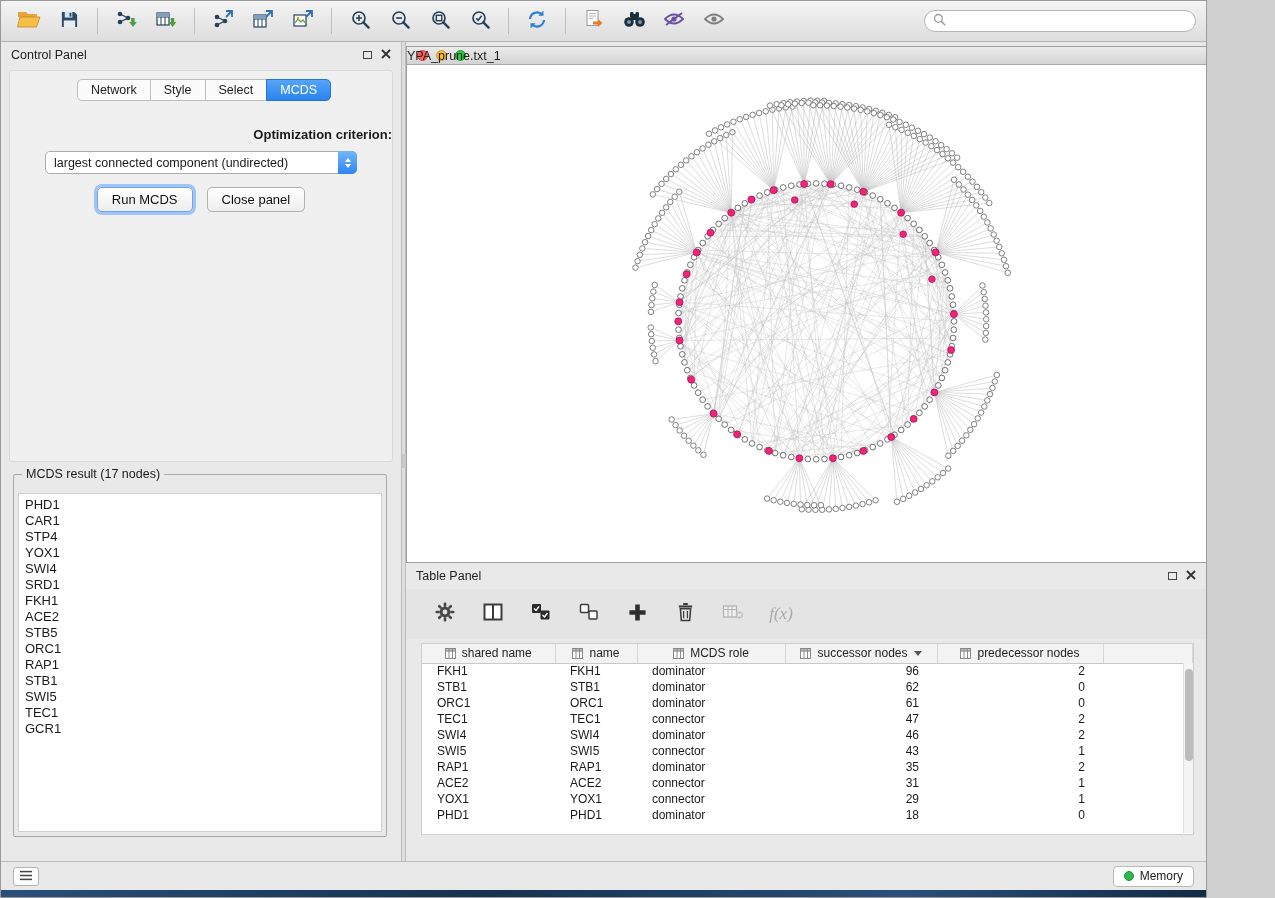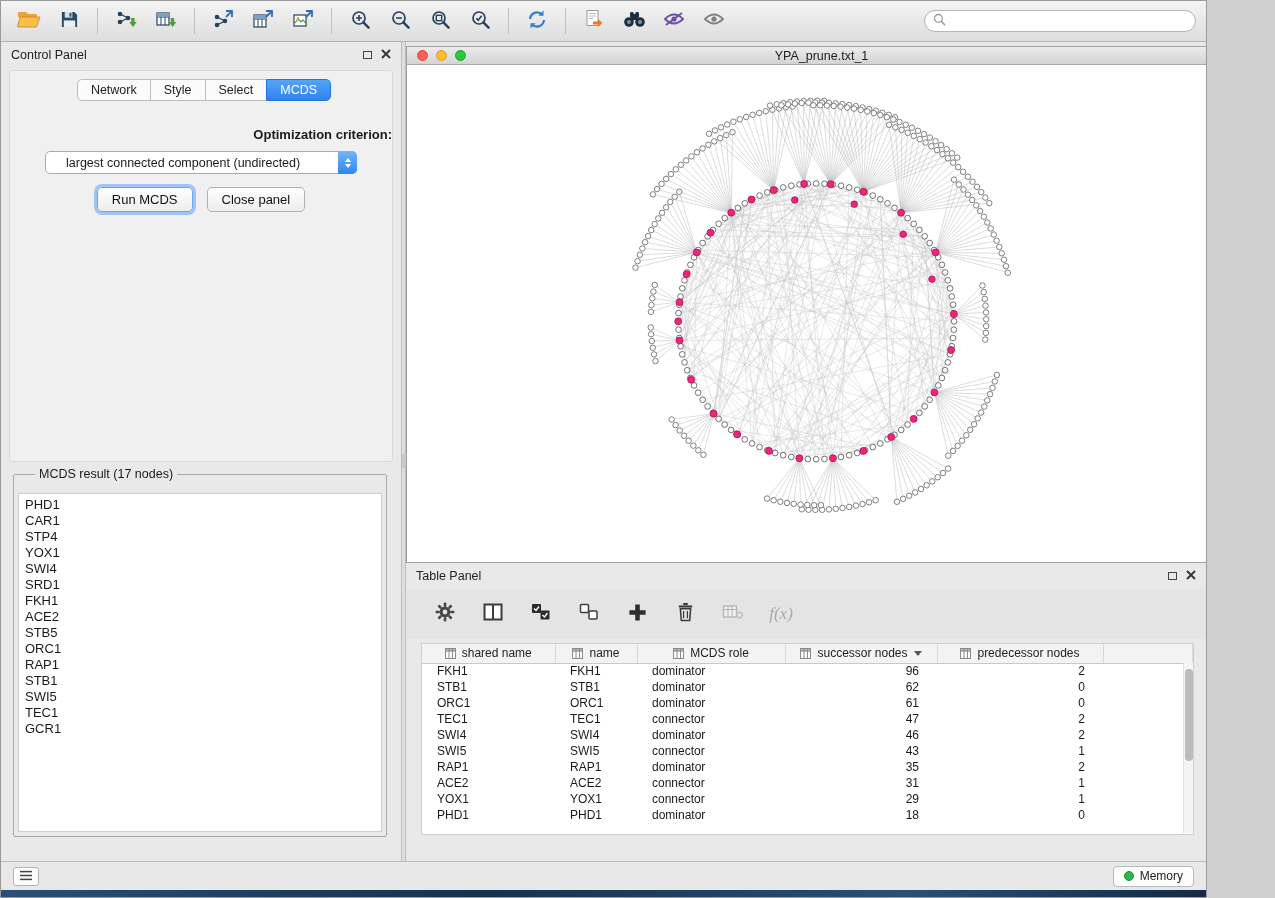--- a/index.html
+++ b/index.html
@@ -43,38 +43,38 @@
   .cp-tab:first-child, .tp-tab:first-child { border-radius:5px 0 0 5px; margin-left:6px; }
   .cp-tab:last-child, .tp-tab:last-child { border-radius:0 5px 5px 0; }
   .cp-tab.active, .tp-tab.active {
     background:linear-gradient(#57a4f8,#2b84ef); color:#fff; border-color:#2574d8;
   }
   .opt-label { text-align:right; margin-top:26px; font-size:13px;font-weight:bold; }
   .combo {
     margin:9px auto 0; width:312px; height:23px; background:#fff;
     border:1px solid #ababab; border-radius:5px; display:flex; align-items:center; position:relative;
   }
-  .combo .combo-text { font-size:12.5px; padding-left:20px; flex:1; white-space:nowrap; overflow:hidden; }
+  .combo .combo-text { font-size:12.5px; padding-left:8px; flex:1; white-space:nowrap; overflow:hidden; }
   .combo .combo-btn {
     width:19px; height:23px; margin-right:-1px; border-radius:0 5px 5px 0;
     background:linear-gradient(#73b6fa,#2e86f2); display:flex; flex-direction:column; align-items:center; justify-content:center; gap:2px;
   }
   .chev-up { width:0;height:0;border-left:3.5px solid transparent;border-right:3.5px solid transparent;border-bottom:4px solid #fff; }
   .chev-dn { width:0;height:0;border-left:3.5px solid transparent;border-right:3.5px solid transparent;border-top:4px solid #fff; }
   .btn-row { display:flex; justify-content:center; gap:14px; margin-top:13px; }
   .mac-btn {
     font-size:13px; font-family:"Liberation Sans",sans-serif; padding:4px 14px;
     background:linear-gradient(#ffffff,#ededed); border:1px solid #b1b1b1; border-radius:5px; color:#111;
   }
   .mac-btn.focused { box-shadow:0 0 0 3px rgba(95,160,255,.55); border-color:#6ea4e8; }
   .result-box {
     position:absolute; left:12px; right:14px; top:425px; bottom:24px;
     border:1px solid #a9a9a9; border-radius:2px; padding:8px 4px 4px 4px;
   }
-  .result-box legend { font-size:12.5px; padding:0 4px; margin-left:17px; }
+  .result-box legend { font-size:12.5px; padding:0 4px; margin-left:4px; }
   .result-list {
     position:absolute; left:4px; right:4px; top:12px; bottom:4px;
     background:#fff; border:1px solid #cfcfcf; overflow:hidden; padding:3px 0 0 6px;
   }
   .mcds-item { font-size:13px; line-height:16px; }
   .splitter-v {
     position:absolute; top:41px; left:401px; width:4px; bottom:36px; background:#dedede;
     border-right:1px solid #bdbdbd;
   }
   .splitter-handle { position:absolute; left:0; top:412px; width:4px; height:14px; background:#c9c9c9; }
@@ -84,21 +84,21 @@
     border:1px solid #a0a0a0; border-right:none; background:#fff;
   }
   .win-titlebar {
     position:relative; height:18px; background:linear-gradient(#ececec,#d3d3d3);
     border-bottom:1px solid #a8a8a8; display:flex; align-items:center; padding-left:10px; gap:8px;
   }
   .tl { width:11px; height:11px; border-radius:50%; }
   .tl.red { background:#ff5f57; border:0.5px solid #e0443e;}
   .tl.yellow { background:#febc2e; border:0.5px solid #d89c20;}
   .tl.green { background:#28c840; border:0.5px solid #1da32f;}
-  .win-title { position:absolute; left:0; right:8px; text-align:center; font-size:12.5px; color:#222;padding-left:38px; }
+  .win-title { position:absolute; left:0; right:8px; font-size:12.5px; color:#222; }
   .net-canvas { position:absolute; top:19px; left:0; right:0; bottom:0; background:#fff; }
   .net-canvas svg { width:100%; height:100%; display:block; }
   
   .table-panel { position:absolute; left:405px; right:0; top:562px; bottom:36px; background:#e9e9e9; }
   .table-toolbar { position:absolute; top:26px; left:0; right:0; height:50px; background:#e4e4e4; display:flex; align-items:center; gap:22px; padding-left:26px; }
   .tt-btn { display:flex; align-items:center; justify-content:center; width:26px; height:26px; }
   .fx-label { font-family:"Liberation Serif",serif; font-style:italic; font-size:17px; color:#a9a9a9; }
   .table-wrap {
     position:absolute; left:15px; right:12px; top:80px; height:192px;
     background:#fff; border:1px solid #cfcfcf; overflow:hidden;

